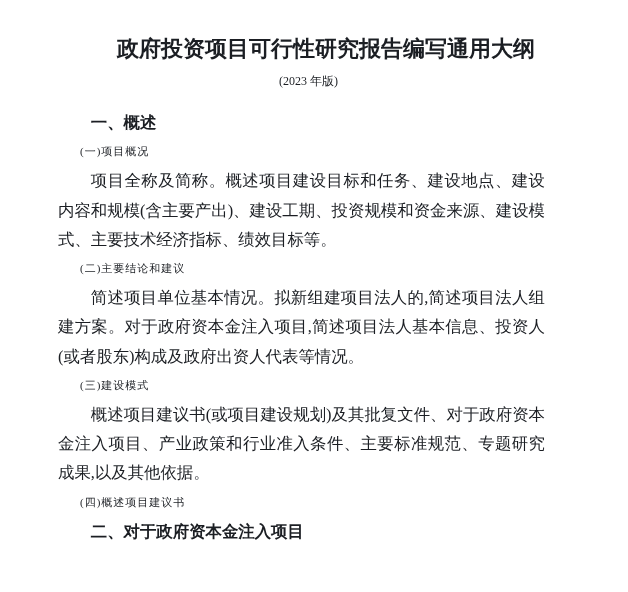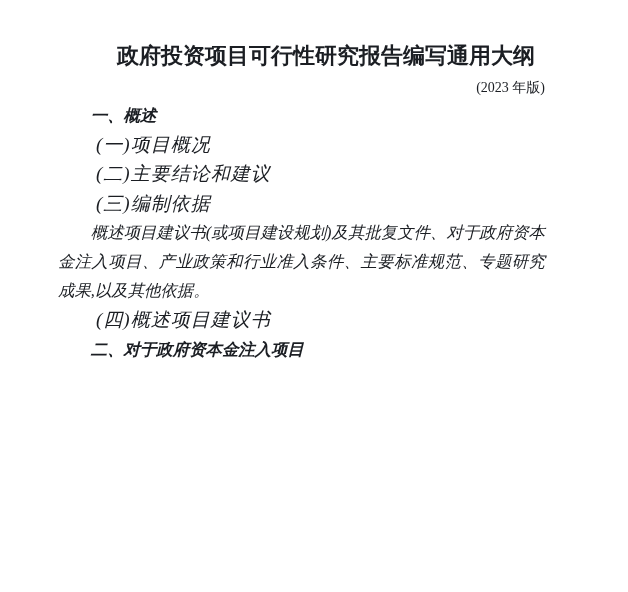--- a/index.html
+++ b/index.html
@@ -18,51 +18,50 @@
     padding: 28px 83px 0 58px;
     color: var(--ink);
   }
 
   .title {
     font-family: "Liberation Serif", "DejaVu Serif", serif;
     font-weight: 700;
     font-size: 22px;
     line-height: 26px;
     text-align: center;
-    margin: 15px 0 0 49px;
+    margin: 8px 0 0 49px;
     white-space: nowrap;
   }
 
   .subtitle {
     font-family: "Liberation Serif", "DejaVu Serif", serif;
-    font-size: 14px;
+    font-size: 12px;
     line-height: 20px;
-    text-align: right;
-    margin: 9px 0 3px 14px;
+    text-align: center;
+    margin: 9px 0 17px 14px;
   }
 
   .docbody {
     font-size: 16.4px;
     line-height: 29.2px;
-    font-style: italic;
   }
 
   .sec-heading {
     font-family: "Liberation Sans", "DejaVu Sans", sans-serif;
     font-weight: 700;
     font-size: 16.4px;
     line-height: 29.2px;
     margin: 0;
     text-indent: 2em;
   }
 
   .sub-heading {
     font-family: "Liberation Serif", "DejaVu Serif", serif;
     font-weight: 400;
-    font-size: 19px;
+    font-size: 11px;
     line-height: 29.2px;
     letter-spacing: 1px;
     margin: 0;
     text-indent: 2em;
   }
 
   .para {
     font-family: "Liberation Serif", "DejaVu Serif", serif;
     font-size: 16.4px;
     line-height: 29.2px;
@@ -80,24 +79,26 @@
 
     <h1 class="title">政府投资项目可行性研究报告编写通用大纲</h1>
 
     <div class="subtitle">(2023 年版)</div>
 
     <div class="docbody">
 
       <h2 class="sec-heading">一、概述</h2>
 
       <h3 class="sub-heading">(一)项目概况</h3>
+      <p class="para">项目全称及简称。概述项目建设目标和任务、建设地点、建设内容和规模(含主要产出)、建设工期、投资规模和资金来源、建设模式、主要技术经济指标、绩效目标等。</p>
 
       <h3 class="sub-heading">(二)主要结论和建议</h3>
+      <p class="para">简述项目单位基本情况。拟新组建项目法人的,简述项目法人组建方案。对于政府资本金注入项目,简述项目法人基本信息、投资人(或者股东)构成及政府出资人代表等情况。</p>
 
-      <h3 class="sub-heading">(三)编制依据</h3>
+      <h3 class="sub-heading">(三)建设模式</h3>
       <p class="para">概述项目建议书(或项目建设规划)及其批复文件、对于政府资本金注入项目、产业政策和行业准入条件、主要标准规范、专题研究成果,以及其他依据。</p>
 
       <h3 class="sub-heading">(四)概述项目建议书</h3>
 
       <h2 class="sec-heading">二、对于政府资本金注入项目</h2>
 
     </div>
   </div>
 </div>
 

